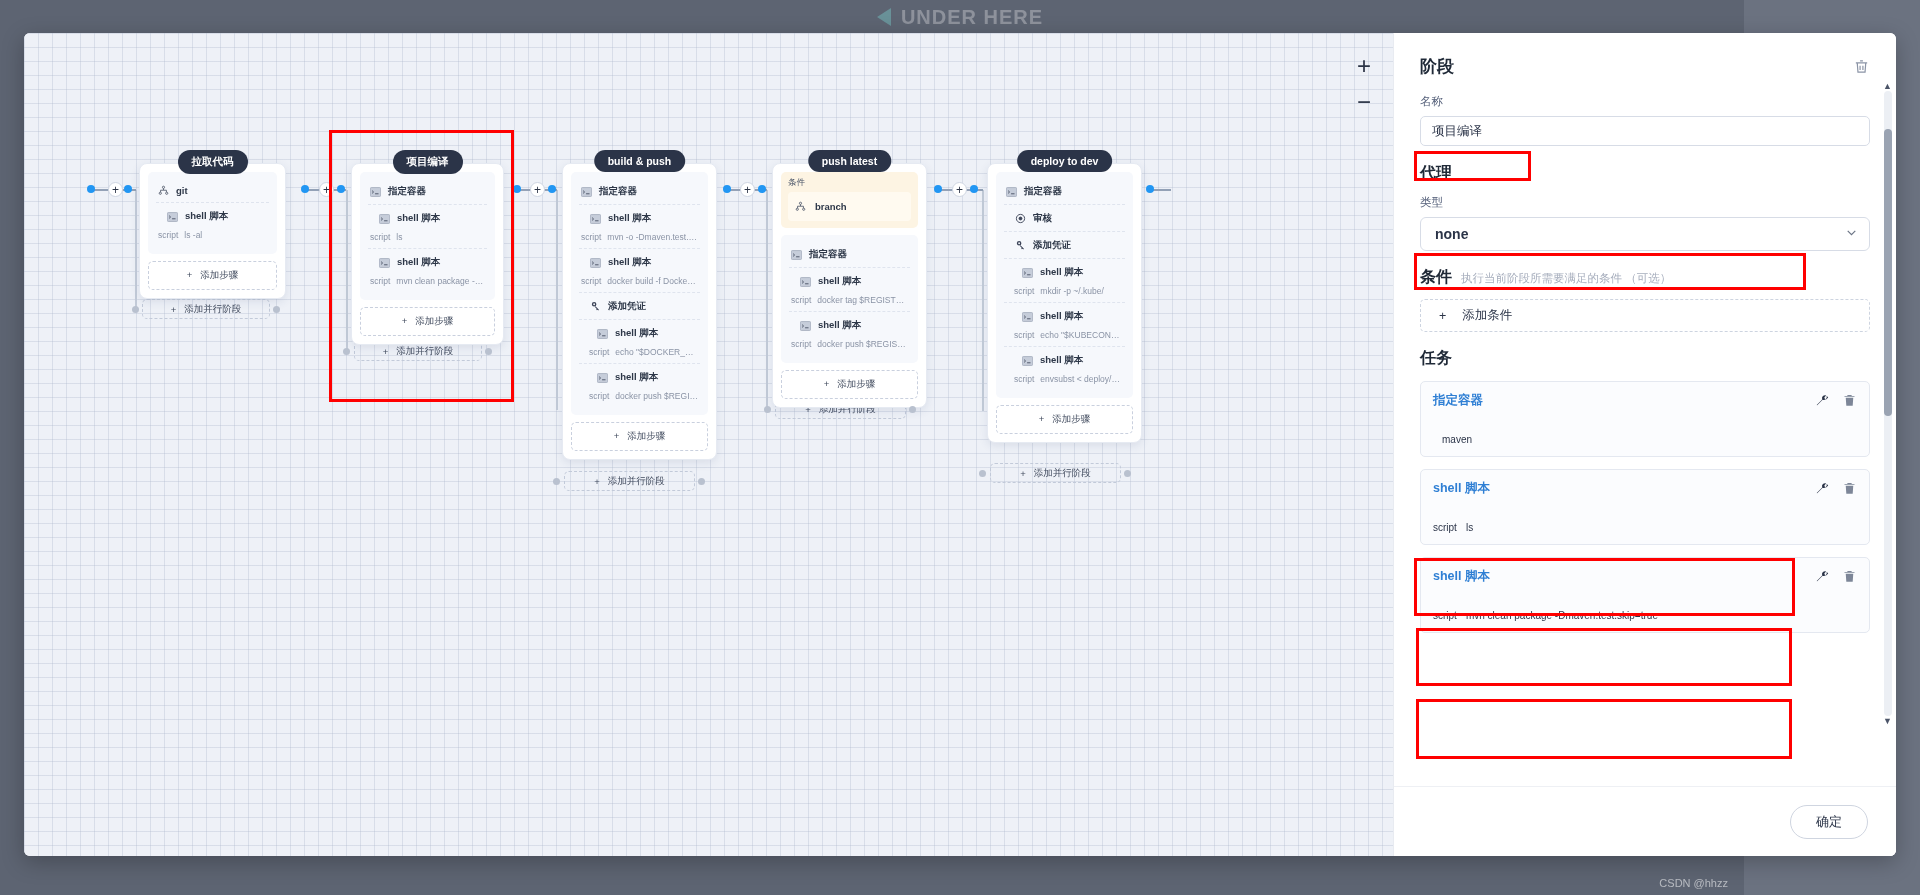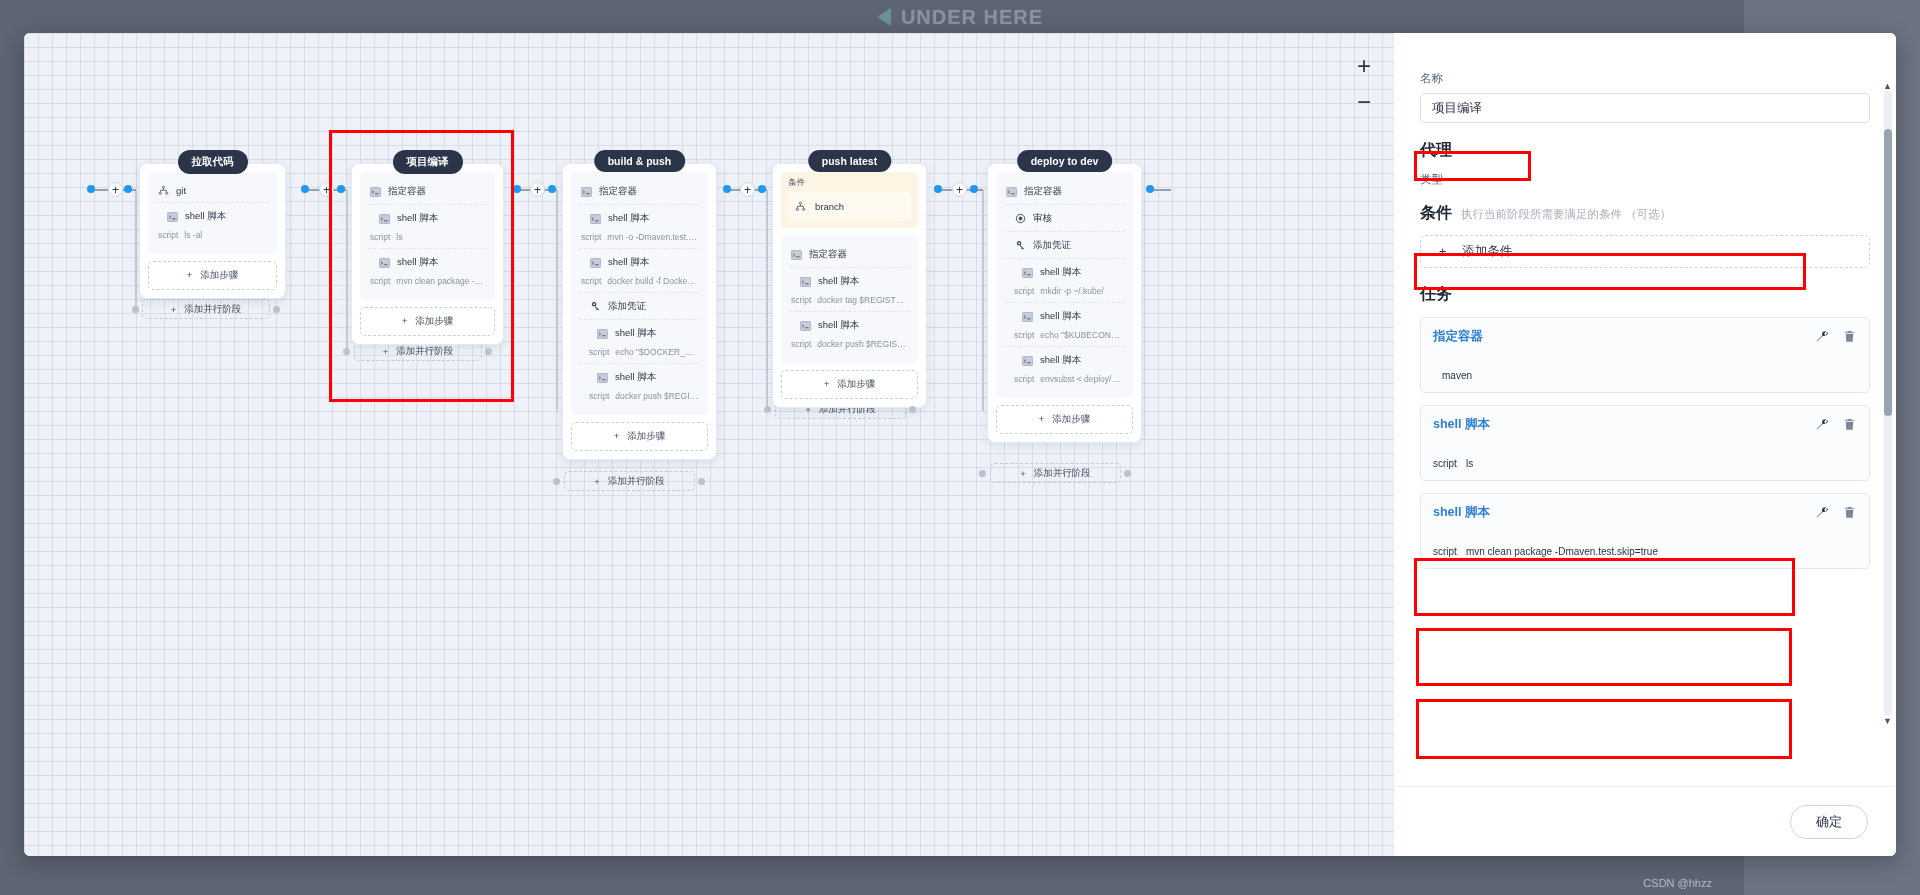--- a/index.html
+++ b/index.html
@@ -94,21 +94,21 @@
     background: #fffaf0; border-radius: 4px; padding: 9px 7px;
     display: flex; align-items: flex-end; gap: 9px;
   }
   .step {
     padding: 7px 2px 6px 2px;
   }
   .step + .step { border-top: 1px dashed #dfe4ee; }
   .step-head {
     display: flex; align-items: center; gap: 7px;
   }
-  .step-name { font-size: 9.5px; color: #2d3748; font-weight: normal; }
+  .step-name { font-size: 9.5px; color: #2d3748; font-weight: bold; }
   .step-script {
     font-size: 8.5px; color: #8a93a5; margin-top: 7px;
     white-space: nowrap; overflow: hidden; text-overflow: ellipsis;
   }
   .step-script b { font-weight: normal; color: #8a93a5; margin-right: 6px; }
   .indent { padding-left: 9px; }
 
   .add-step {
     margin-top: 7px;
     border: 1px dashed #c9d0de; border-radius: 5px;
@@ -231,21 +231,21 @@
   }
   .btn-ok {
     min-width: 78px; height: 34px; border-radius: 17px;
     border: 1px solid #cfd5e0; background: #fff;
     font-size: 13px; color: #2b3448; cursor: pointer;
     display: flex; align-items: center; justify-content: center;
     font-family: "Liberation Sans", sans-serif;
   }
 
   .watermark {
-    position: absolute; right: 32px; bottom: 6px;
+    position: absolute; right: 16px; bottom: 6px;
     font-size: 11px; color: rgba(255,255,255,0.55);
   }
   .ico { display: inline-flex; align-items: center; justify-content: center; }
 </style>
 </head>
 <body>
 
 <div id="root">
 
   <div class="bg-logo">
@@ -644,26 +644,42 @@
       <div class="dot grey" style="left:955px; top:437px;"></div>
       <div class="dot grey" style="left:1100px; top:437px;"></div>
 
       <div class="hl" style="left:305px; top:97px; width:185px; height:272px;"></div>
 
     </div>
 
     <div class="panel">
       <div class="panel-body">
 
+        <div class="panel-h1">
+          <span>阶段</span>
+          <span class="trash-top ico">
+            <svg width="17" height="17" viewBox="0 0 24 24" fill="none" stroke="#8b94a6" stroke-width="1.7">
+              <path d="M4 7h16M10 4h4M6 7l1 13h10l1-13M10 11v6M14 11v6"></path>
+            </svg>
+          </span>
+        </div>
 
         <div class="field-label">名称</div>
         <input class="input" value="项目编译" style="">
 
         <div class="panel-h2">代理</div>
         <div class="field-label" style="margin-top:11px;">类型</div>
+        <div class="select-wrap">
+          <div class="select">none</div>
+          <span class="chev">
+            <svg width="13" height="13" viewBox="0 0 24 24" fill="none" stroke="#6b7485" stroke-width="2.2">
+                <path d="M5 9l7 7 7-7"></path>
+              </svg>
+          </span>
+        </div>
 
         <div class="section-row">
           <span class="t">条件</span>
           <span class="s">执行当前阶段所需要满足的条件 （可选）</span>
         </div>
         <div class="add-dashed">
           <span>+</span>
           <span>添加条件</span>
         </div>
 

